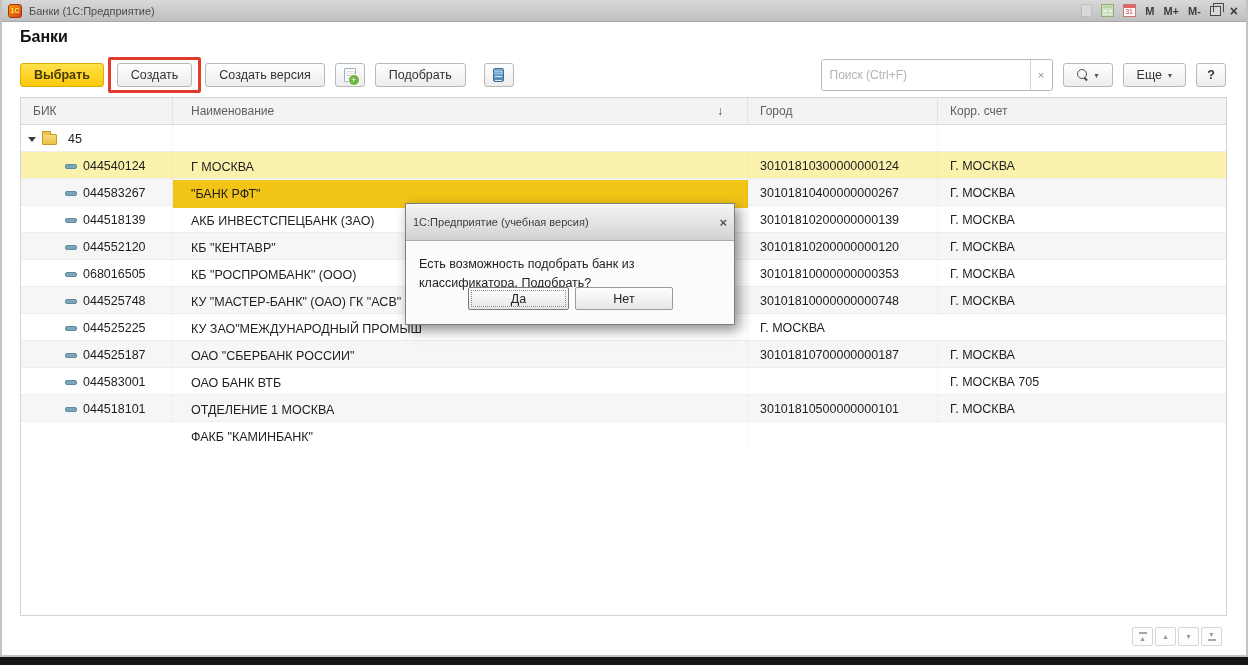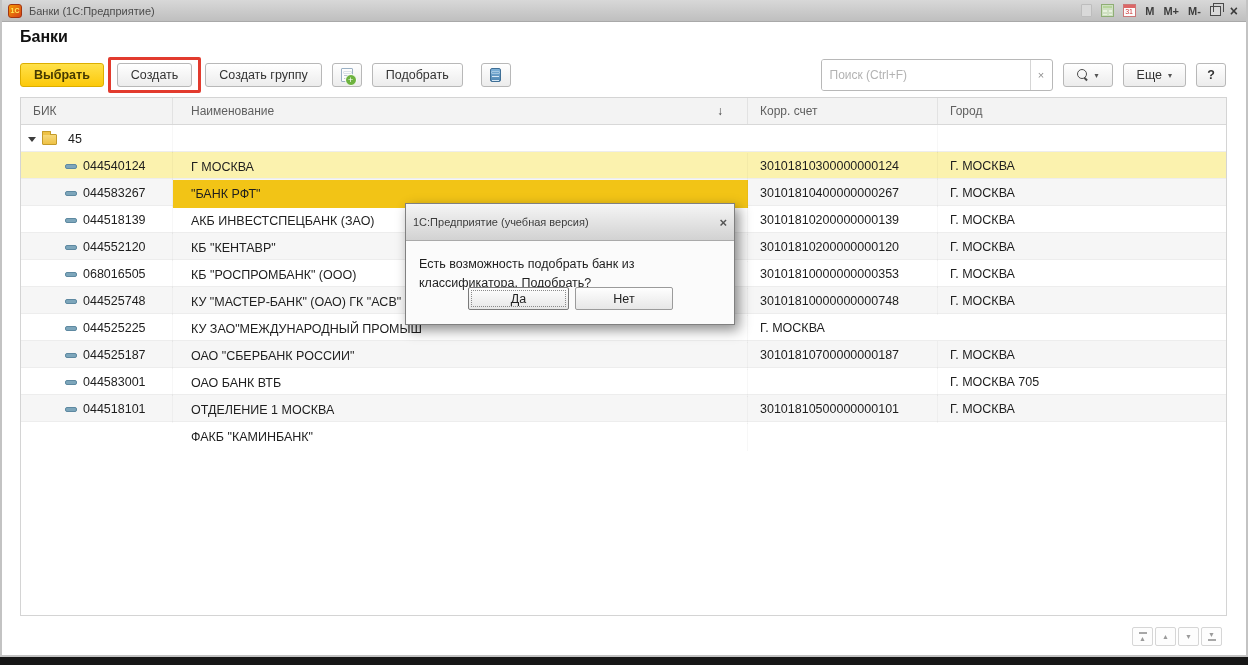--- a/index.html
+++ b/index.html
@@ -157,21 +157,21 @@
       </div>
     </div>
 
     <div class="page-title">Банки</div>
 
     <div class="toolbar">
       <button class="btn btn-yellow">Выбрать</button>
       <span class="annot">
         <button class="btn">Создать</button>
       </span>
-      <button class="btn">Создать группу</button>
+      <button class="btn">Создать версия</button>
       <span class="gap"></span>
       <button class="btn icon-btn">
         <span class="ic-docplus"></span>
       </button>
       <span class="gap"></span>
       <button class="btn">Подобрать</button>
       <span class="gap-l"></span>
       <button class="btn icon-btn">
         <span class="ic-db"></span>
       </button>
@@ -194,22 +194,22 @@
       <button class="btn btn-help">?</button>
     </div>
 
     <div class="table">
       <div class="thead">
         <div class="th">БИК</div>
         <div class="th th-name">
           <span>Наименование</span>
           <span class="sort">↓</span>
         </div>
+        <div class="th">Город</div>
         <div class="th">Корр. счет</div>
-        <div class="th">Город</div>
       </div>
 
       <div class="trow">
         <div class="cell c-bik">
           <span class="expander"></span>
           <span class="folder"></span>
           <span class="grp-count">45</span>
         </div>
         <div class="cell c-name">Г МОСКВА</div>
         <div class="cell"></div>

